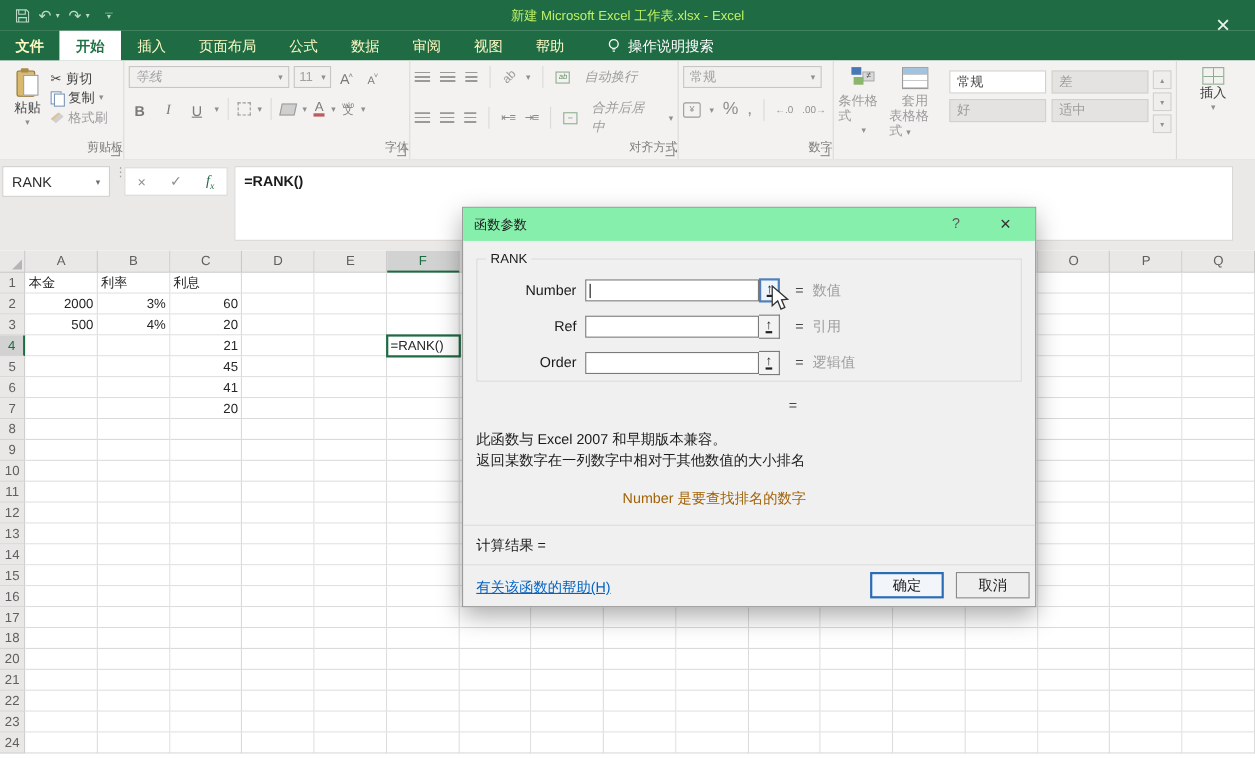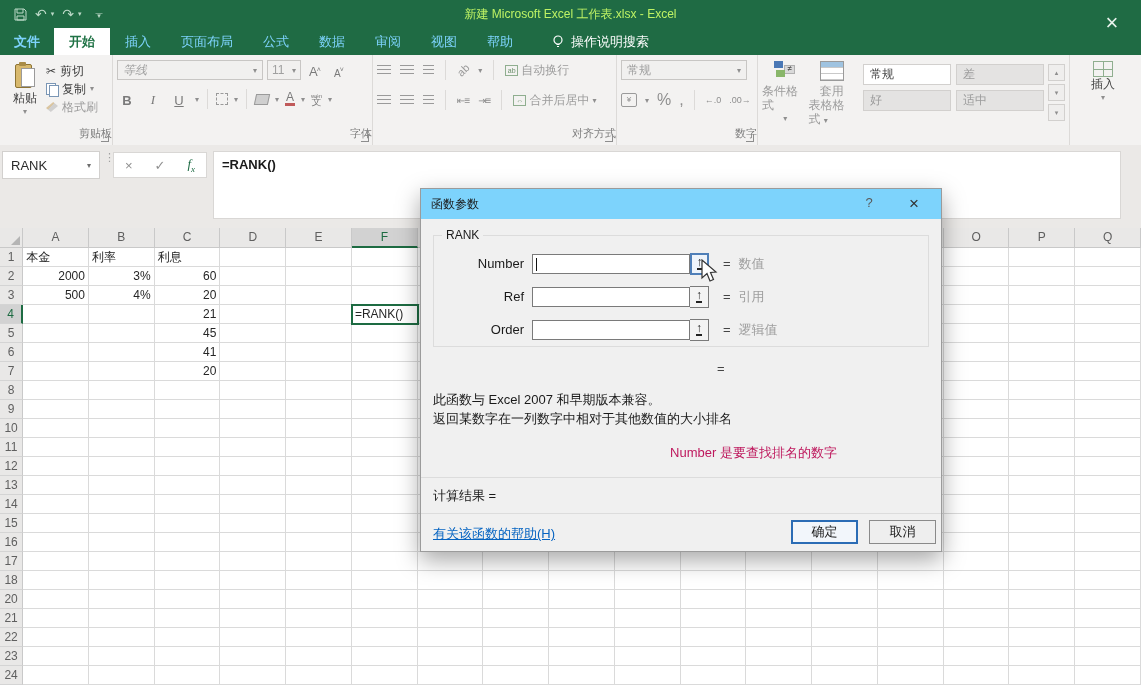--- a/index.html
+++ b/index.html
@@ -9,21 +9,21 @@
   .qat{display:flex;align-items:center;gap:8px;padding-left:14px;color:#bcd9c7;}
   .qbtn{font-size:14px;line-height:1;cursor:default;color:#bcd9c7;}
   .qbtn svg{display:block}
   .qcaret{font-size:7px;color:#bcd9c7;margin-left:-4px;}
   .qat-more{display:flex;flex-direction:column;align-items:center;font-size:7px;color:#bcd9c7;margin-left:6px;line-height:3px;}
   .title{position:absolute;left:0;right:0;text-align:center;font-size:12px;color:#bef264;pointer-events:none;}
   .win-close{position:absolute;right:14px;top:8px;width:30px;height:30px;color:#eaf4ee;font-size:22px;line-height:30px;text-align:center;z-index:40;}
   
   .tabbar{position:absolute;left:0;top:28px;width:1141px;height:27px;background:#1f6b44;display:flex;align-items:stretch;}
   .tabs{display:flex;align-items:stretch;}
-  .tab{padding:0 15px;font-size:13px;color:#7dd3fc;display:flex;align-items:center;}
+  .tab{padding:0 15px;font-size:13px;color:#fef9c3;display:flex;align-items:center;}
   .tab.file{background:#1f6b44;font-weight:bold;padding:0 14px;}
   .tab.active{background:#fff;color:#217346;font-weight:bold;}
   .tellme{display:flex;align-items:center;gap:7px;margin-left:24px;font-size:13px;color:#fff;}
   .bulb svg{display:block}
   
   .ribbon{position:absolute;left:0;top:55px;width:1141px;height:90px;background:#f3f2f1;border-bottom:1px solid #d2d0ce;display:flex;}
   .group{position:relative;height:100%;border-right:1px solid #dcdad8;box-sizing:border-box;padding:5px 4px 16px 4px;}
   .g-label{position:absolute;bottom:4px;left:0;right:0;text-align:right;font-size:11px;color:#7d7d7d;}
   .launcher{position:absolute;right:3px;bottom:3px;width:7px;height:7px;border-right:1px solid #8d8d8d;border-bottom:1px solid #8d8d8d;}
   .dis{color:#9c9c9c;}
@@ -58,21 +58,21 @@
   .fontcolor{font-size:12px;color:#7a7a7a;border-bottom:3px solid #c05a5a;line-height:11px;padding:0 1px;}
   .pinyin{display:flex;flex-direction:column;align-items:center;line-height:6px;color:#7a7a7a;}
   .pinyin .t{font-size:6px}.pinyin .bm{font-size:10px}
   .vsep{width:1px;height:20px;background:#dcdad8;margin:0 2px;}
   
   .g-align{width:244px;}
   .lns{width:14px;height:10px;background:repeating-linear-gradient(#9a9a9a 0 1.5px,transparent 1.5px 4px);}
   .lns.short{width:11px}
   .arow{display:flex;align-items:center;gap:9px;}
   .arow2{display:flex;align-items:center;gap:9px;margin-top:10px;}
-  .abtn{display:flex;align-items:center;gap:3px;font-size:12px;color:#9c9c9c;}
+  .abtn{display:flex;align-items:center;gap:13px;font-size:12px;color:#9c9c9c;font-style:italic;}
   .diag{color:#9a9a9a;font-size:11px;transform:rotate(-45deg);display:inline-block;}
   .wrap-ic,.merge-ic{width:13px;height:11px;border:1px solid #8fae8f;box-sizing:border-box;font-size:7px;color:#6a8f6a;line-height:9px;text-align:center;}
   .indent{font-size:10px;color:#8a8a8a;letter-spacing:-1px;}
   
   .g-num{width:141px;}
   .numsel{width:126px;height:20px;border:1px solid #c8c6c4;background:#f1f0ef;color:#a0a0a0;font-size:12px;display:flex;align-items:center;justify-content:space-between;padding:0 5px;box-sizing:border-box;}
   .nrow2{display:flex;align-items:center;gap:8px;margin-top:10px;color:#8f8f8f;}
   .acc-ic{width:14px;height:12px;border:1px solid #9a9a9a;border-radius:2px;font-size:8px;line-height:11px;text-align:center;color:#8f8f8f;}
   .dec{font-size:9px;letter-spacing:0;}
   
@@ -113,38 +113,38 @@
   .tri{position:absolute;right:2px;bottom:2px;width:0;height:0;border-left:9px solid transparent;border-bottom:9px solid #b5b5b5;}
   .g-ch{width:68px;height:20px;background:#e9e8e7;border-right:1px solid #c9c9c9;border-bottom:1px solid #c9c9c9;box-sizing:border-box;font-size:12px;color:#5f5f5f;text-align:center;line-height:19px;}
   .g-ch.sel{background:#d2d2d2;border-bottom:2px solid #1d6b42;color:#1d6b42;}
   .g-rh{width:24px;height:19px;background:#e9e8e7;border-right:1px solid #c9c9c9;border-bottom:1px solid #d4d4d4;box-sizing:border-box;font-size:12px;color:#5f5f5f;text-align:center;line-height:18px;}
   .g-rh.sel{background:#d2d2d2;border-right:2px solid #1d6b42;color:#1d6b42;}
   .g-cell{width:68px;height:19px;border-right:1px solid #dadada;border-bottom:1px solid #dadada;box-sizing:border-box;font-size:12px;color:#262626;line-height:18px;padding:0 3px;overflow:hidden;background:#fff;}
   .g-cell.num{text-align:right;}
   .g-cell.active{position:relative;z-index:5;outline:2px solid #1d6b42;outline-offset:-1px;overflow:visible;white-space:nowrap;}
   
   .dialog{position:absolute;left:420px;top:188px;width:522px;height:364px;background:#f0f0f0;border:1px solid #9b9b9b;box-shadow:0 8px 22px rgba(0,0,0,.35);z-index:20;box-sizing:border-box;}
-  .dlg-title{height:30px;background:#7dd3fc;display:flex;align-items:center;padding:0 10px;font-size:12px;color:#1a1a1a;position:relative;}
+  .dlg-title{height:30px;background:#86efac;display:flex;align-items:center;padding:0 10px;font-size:12px;color:#1a1a1a;position:relative;}
   .dlg-help{position:absolute;right:62px;top:6px;width:20px;height:18px;text-align:center;color:#5a5a5a;font-size:13px;}
   .dlg-close{position:absolute;right:14px;top:3px;width:26px;height:24px;text-align:center;color:#333;font-size:17px;line-height:24px;}
   .gbox{position:relative;margin:16px 12px 0 12px;border:1px solid #dcdcdc;height:110px;}
   .gbox-label{position:absolute;top:-8px;left:8px;background:#f0f0f0;padding:0 4px;font-size:12px;color:#1a1a1a;}
   .fldrow{display:flex;align-items:center;height:29px;margin-top:4px;}
   .fldrow:first-of-type{margin-top:13px;}
   .fldlabel{width:90px;text-align:right;margin-right:8px;font-size:13px;color:#1a1a1a;}
   .fldinput{width:158px;height:20px;border:1px solid #7a7a7a;background:#fff;position:relative;box-sizing:border-box;}
   .caret{position:absolute;left:3px;top:3px;width:1px;height:13px;background:#111;}
   .rngbtn{width:19px;height:22px;border:1px solid #7a7a7a;border-left:none;background:#f3f3f3;display:flex;align-items:center;justify-content:center;box-sizing:border-box;}
   .rngbtn.focus{border:2px solid #4f7fb8;border-left:2px solid #4f7fb8;background:#eef4fb;}
   .rng-arrow{font-size:12px;font-weight:bold;color:#222;border-bottom:2px solid #222;line-height:11px;}
   .fld-eq{margin:0 8px 0 14px;color:#444;font-size:13px;}
   .fld-res{color:#9e9e9e;font-size:13px;}
   .solo-eq{margin:14px 0 0 296px;color:#444;font-size:13px;}
   .dlg-desc{margin:14px 12px 0 12px;font-size:13px;color:#1a1a1a;line-height:19px;}
-  .dlg-hint{margin:16px 0 0 145px;font-size:13px;color:#be185d;text-align:center;}
+  .dlg-hint{margin:16px 0 0 145px;font-size:13px;color:#a16207;}
   .sep{position:absolute;left:0;width:100%;border-top:1px solid #dcdcdc;}
   .result-label{position:absolute;left:12px;top:298px;font-size:13px;color:#1a1a1a;}
   .help-link{position:absolute;left:12px;top:336px;font-size:13px;color:#0563c1;text-decoration:underline;}
   .btn{position:absolute;top:331px;width:67px;height:24px;font-size:13px;color:#1a1a1a;display:flex;align-items:center;justify-content:center;box-sizing:border-box;background:#f0f0f0;}
   .btn.ok{left:370px;border:2px solid #2b6cb5;background:#f2f6fb;}
   .btn.cancel{left:448px;border:1px solid #8a8a8a;background:#eeeeee;}
   
   .cursor{position:absolute;left:701px;top:259px;z-index:60;pointer-events:none;}
 </style>
 </head>

